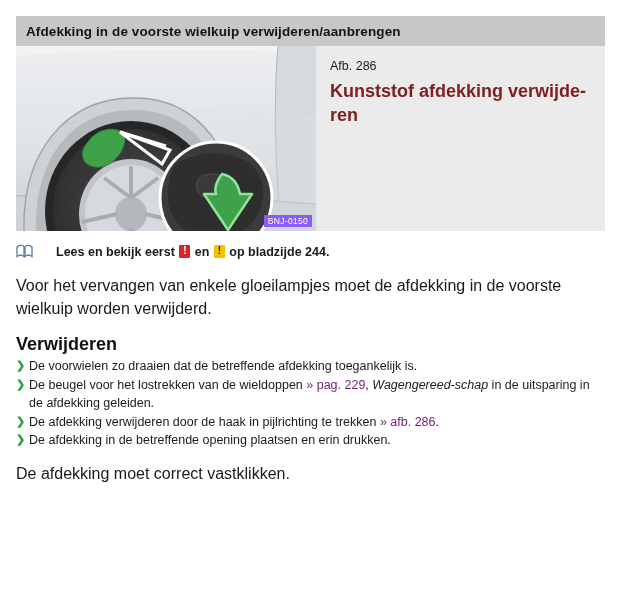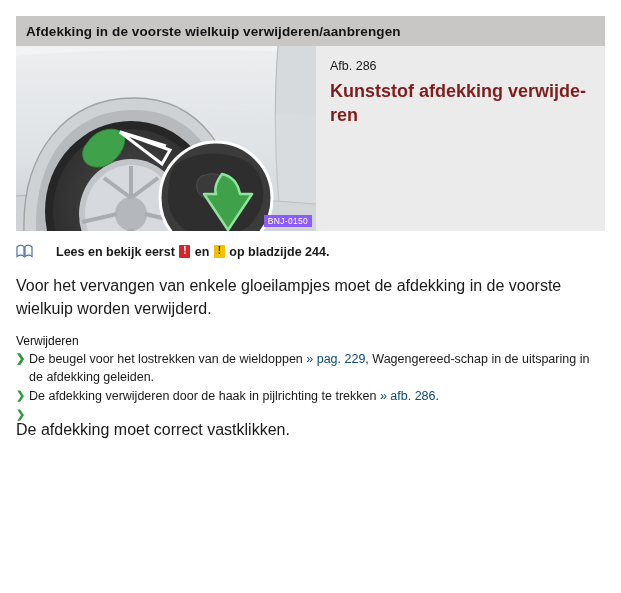--- a/index.html
+++ b/index.html
@@ -126,22 +126,22 @@
   .sym.yellow::after { color: #3a2e00; }
 
   
   p.body {
     font-size: 16px;
     line-height: 1.42;
     margin: 13px 0 0 0;
     color: #1a1a1a;
   }
   h3.sub {
-    font-size: 12px;
-    font-weight: normal;
+    font-size: 18px;
+    font-weight: bold;
     margin: 14px 0 3px 0;
     color: #111;
   }
   ul.steps {
     list-style: none;
     margin: 0;
     padding: 0;
   }
   ul.steps li {
     position: relative;
@@ -153,23 +153,23 @@
   }
   ul.steps li .arrow {
     position: absolute;
     left: 0;
     top: 0;
     color: #2e9d3f;
     font-size: 11px;
     font-weight: bold;
   }
   .xref {
-    color: #0c4a6e;
-  }
-  .ital { }
+    color: #701a75;
+  }
+  .ital { font-style: italic; }
 </style>
 </head>
 <body>
 
 <div class="page">
 
   <div class="title-bar">
     <span class="title-text">Afdekking in de voorste wielkuip verwijderen/aanbrengen</span>
   </div>
 
@@ -257,24 +257,24 @@
         <path d="M16,3 C14,1 11,1 9,2.6 L9,12.6 C11,11 14,11 16,12.6 Z" fill="none" stroke="#4a6fa5" stroke-width="1.2"></path>
       </svg>
     </span>
     <span class="note-text"><span>Lees en bekijk eerst</span> <span class="sym red"></span> <span>en</span> <span class="sym yellow"></span> <span>op bladzijde 244.</span></span>
   </div>
 
   <p class="body">Voor het vervangen van enkele gloeilampjes moet de afdekking in de voorste wielkuip worden verwijderd.</p>
 
   <h3 class="sub">Verwijderen</h3>
   <ul class="steps">
-    <li><span class="arrow">❯</span></li>
+    <li><span class="arrow">❯</span><span>De voorwielen zo draaien dat de betreffende afdekking toegankelijk is.</span></li>
     <li><span class="arrow">❯</span><span>De beugel voor het lostrekken van de wieldoppen </span><span class="xref">» pag. 229</span><span>, </span><span class="ital">Wagengereed-schap</span><span> in de uitsparing in de afdekking geleiden.</span></li>
     <li><span class="arrow">❯</span><span>De afdekking verwijderen door de haak in pijlrichting te trekken </span><span class="xref">» afb. 286</span><span>.</span></li>
   </ul>
 
   <ul class="steps">
-    <li><span class="arrow">❯</span></li>
+    <li><span class="arrow">❯</span><span>De afdekking in de betreffende opening plaatsen en erin drukken.</span></li>
   </ul>
 
   <p class="body">De afdekking moet correct vastklikken.</p>
 
 </div>
 
 </body></html>

